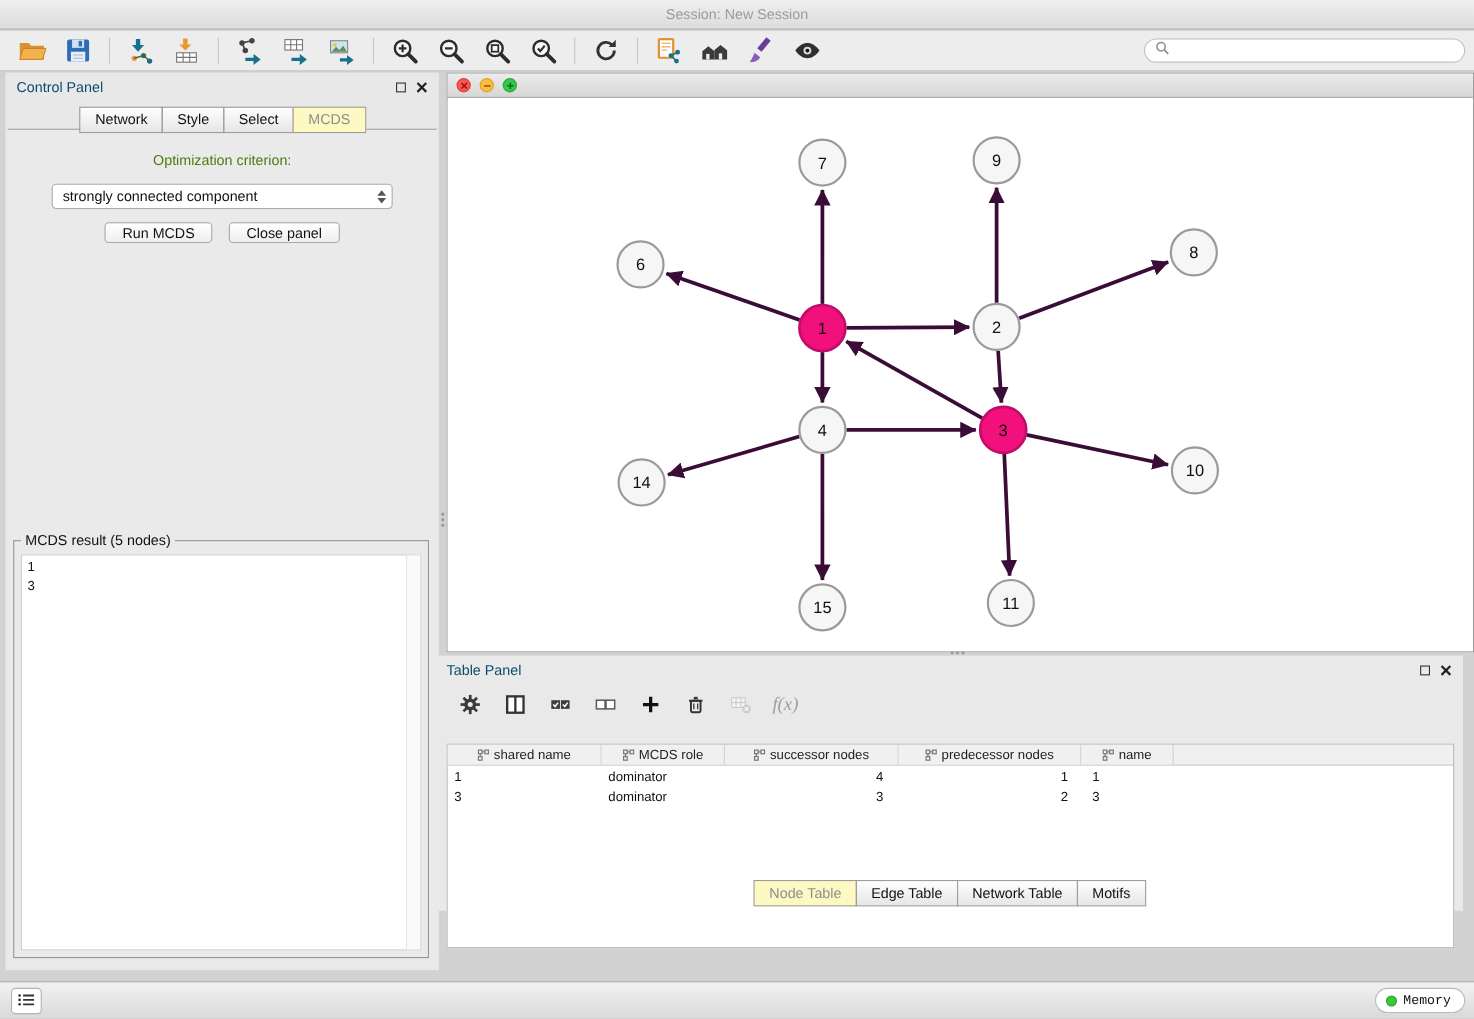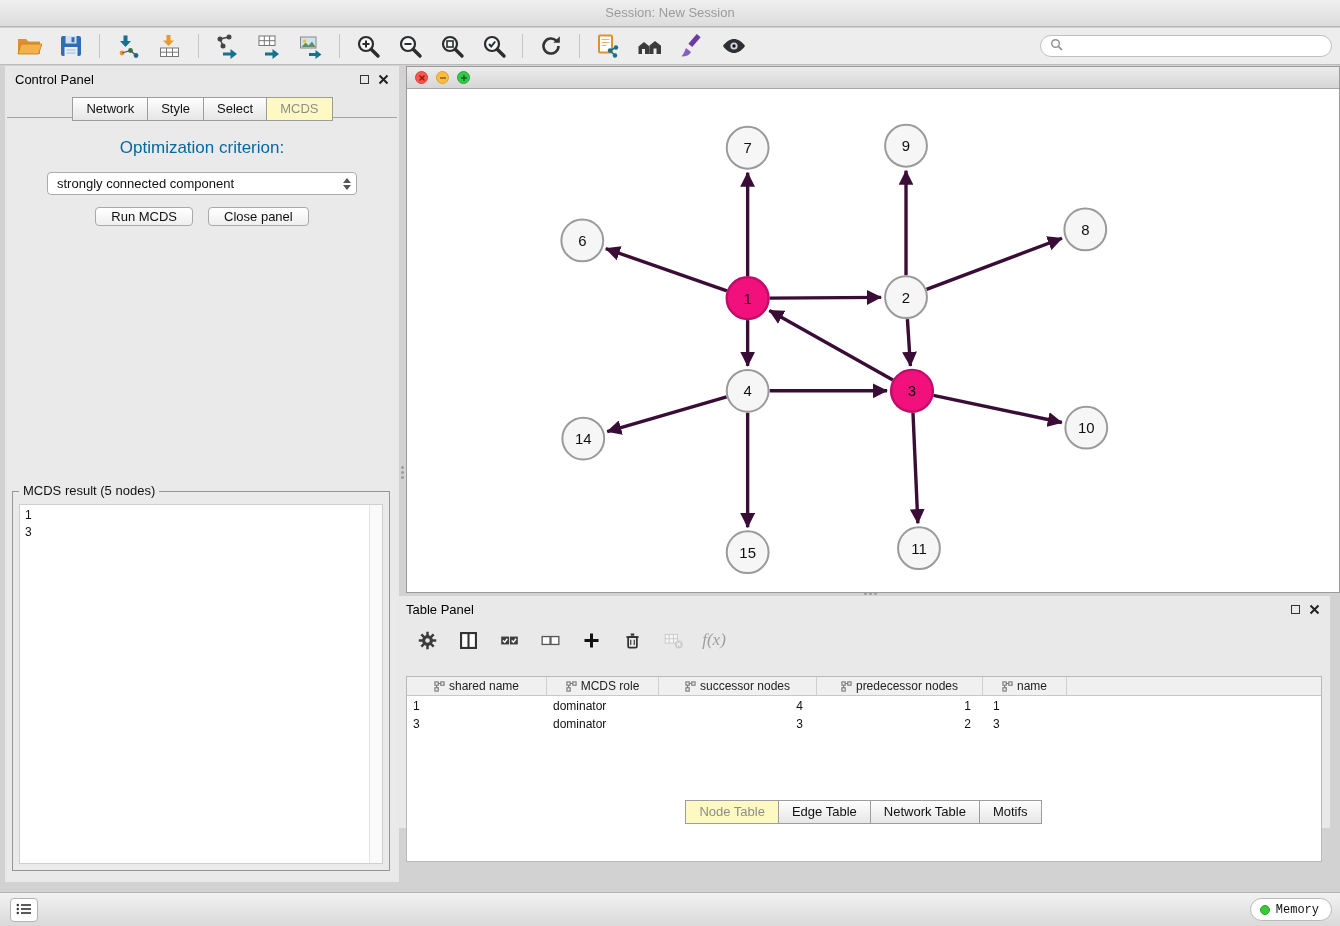--- a/index.html
+++ b/index.html
@@ -14,29 +14,29 @@
   .tb-groups{display:flex;align-items:center;}
   .tb-btn{width:42px;height:32px;display:flex;align-items:center;justify-content:center;border-radius:4px;}
   .tb-ic svg{width:26px;height:26px;display:block;}
   .tb-sep{width:1px;height:24px;background:#c6c6c6;margin:0 7px;}
   .search-box{margin-left:auto;width:292px;height:22px;border:1px solid #c0c0c0;border-radius:12px;background:#fff;display:flex;align-items:center;padding:0 9px;gap:5px;}
   .search-box input{border:none;outline:none;flex:1;font-size:13px;background:transparent;color:#333;}
 
   
   .control-panel{position:absolute;left:5px;top:66px;width:394px;height:816px;background:#e8e8e8;}
   .panel-hdr{height:26px;display:flex;align-items:center;padding:0 10px;}
-  .panel-title{font-size:13px;color:#000000;}
+  .panel-title{font-size:13px;color:#0c4a6e;}
   .panel-hdr-icons{margin-left:auto;display:flex;gap:9px;align-items:center;}
   .float-icon{width:9px;height:9px;border:1.5px solid #333;display:inline-block;}
   .close-icon svg{display:block;}
   .cp-tabs{display:flex;justify-content:center;margin-top:5px;position:relative;z-index:2;}
   .cp-tab,.tp-tab{font-size:13px;padding:3px 13px 4px;border:1px solid #9d9d9d;margin-right:-1px;background:linear-gradient(#fefefe,#e6e6e6);color:#111;cursor:pointer;}
   .cp-tab.active,.tp-tab.active{background:#fef9c3;color:#8e8e8e;}
   .cp-content{position:absolute;left:2px;right:2px;top:51px;bottom:2px;background:#eaeaea;border-top:1px solid #a2a2a2;}
-  .cp-opt-label{margin-top:20px;text-align:center;font-size:17px;color:#0369a1;}
+  .cp-opt-label{margin-top:20px;text-align:center;font-size:13px;color:#4d7c0f;}
   .cp-select{width:310px;height:23px;margin:14px auto 0;background:#fff;border:1px solid #ababab;border-radius:4px;display:flex;align-items:center;padding:0 5px 0 9px;font-size:13px;color:#111;cursor:pointer;}
   .cp-select-arrows{margin-left:auto;display:flex;flex-direction:column;gap:2px;align-items:center;}
   .tri-up{width:0;height:0;border-left:4px solid transparent;border-right:4px solid transparent;border-bottom:5px solid #555;}
   .tri-down{width:0;height:0;border-left:4px solid transparent;border-right:4px solid transparent;border-top:5px solid #555;}
   .cp-buttons{display:flex;justify-content:center;gap:15px;margin-top:12px;}
   .cp-btn{height:19px;padding:0 15px;font-size:13px;border:1px solid #a9a9a9;border-radius:4px;background:linear-gradient(#ffffff,#efefef);color:#111;}
   .result-box{position:absolute;left:7px;right:9px;top:425px;height:380px;border:1px solid #969696;}
   .result-legend{position:absolute;top:-9px;left:6px;background:#eaeaea;padding:0 4px;font-size:13px;color:#111;}
   .result-inner{position:absolute;top:12px;left:6px;right:6px;bottom:6px;background:#fff;border:1px solid #cfcfcf;}
   .result-text{font-size:12px;line-height:17px;padding:2px 5px;white-space:pre;color:#111;}

